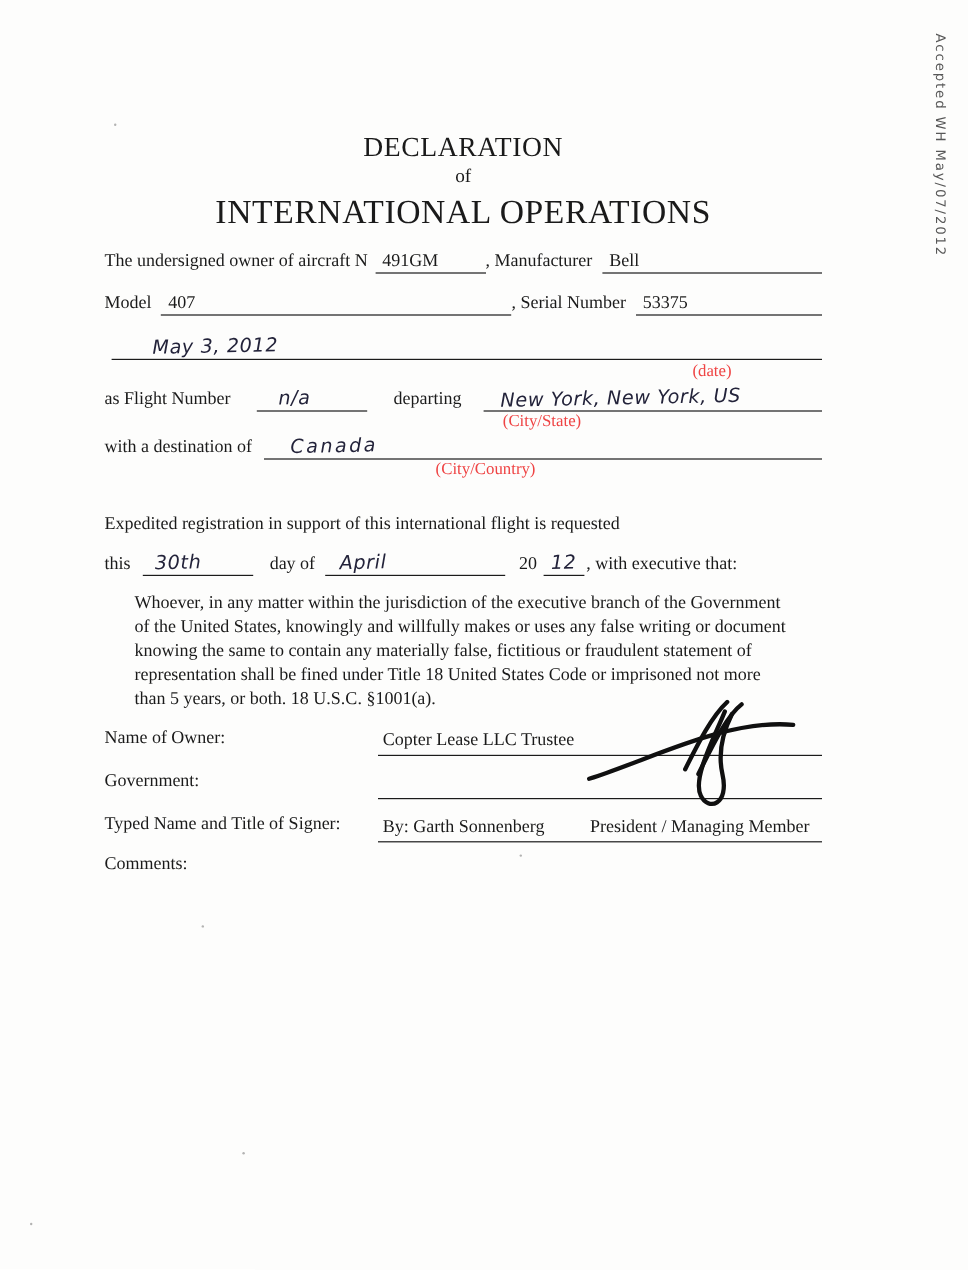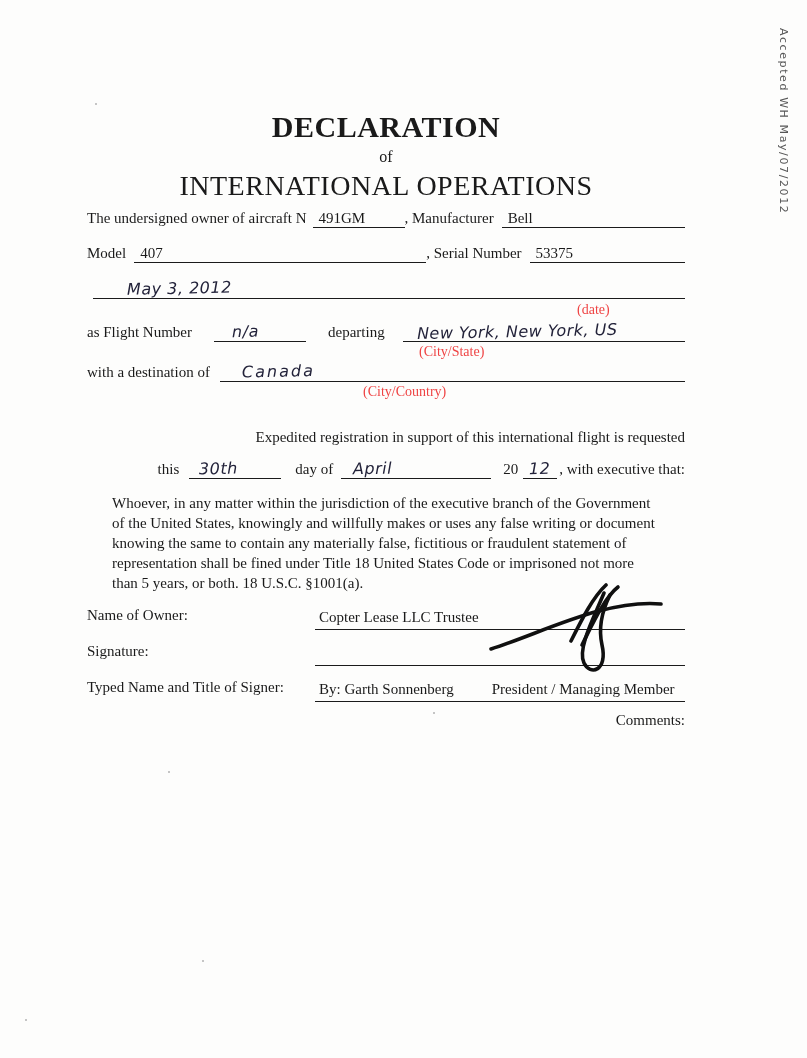--- a/index.html
+++ b/index.html
@@ -7,21 +7,21 @@
     position:relative;
     width:807px;height:1058px;
     background:#fdfdfc;
     font-family:"Liberation Serif", serif;
     color:#1a1a1a;
     overflow:hidden;
   }
   .row{
     position:absolute;left:87px;width:598px;
     display:flex;align-items:baseline;
-    font-size:15px;white-space:nowrap;justify-content:flex-end;
+    font-size:15px;white-space:nowrap;
   }
   .lbl{flex:0 0 auto;}
   .ul{border-bottom:1.4px solid #1b1b1b;display:inline-block;}
   .ulflex{border-bottom:1.4px solid #1b1b1b;flex:1 1 auto;}
   .val{padding:0 6px;}
   .hw{
     font-family:"DejaVu Sans", sans-serif;
     font-style:italic;
     font-size:16px;
     color:#23233a;
@@ -30,21 +30,21 @@
     transform:rotate(-1.2deg);
   }
   .caption{
     position:absolute;left:87px;
     font-size:14px;color:#ef4444;
   }
   .title-block{
     position:absolute;left:87px;top:110px;width:598px;
     text-align:center;line-height:1.15;
   }
-  .title-main{font-size:30px;letter-spacing:0.5px;font-weight:bold;}
+  .title-main{font-size:23px;letter-spacing:0.5px;}
   .title-of{font-size:16px;margin-top:3px;}
   .title-sub{font-size:28px;margin-top:4px;letter-spacing:0.5px;}
   .legal{
     position:absolute;left:112px;top:493px;width:545px;
     font-size:15px;line-height:20px;
     white-space:normal;
   }
   .owner-grid{position:absolute;left:87px;top:594px;width:598px;}
   .owner-row{display:flex;align-items:flex-end;height:36px;}
   .owner-label{flex:0 0 228px;font-size:15px;padding-bottom:6px;margin-top:14px;}
@@ -127,21 +127,21 @@
   <div class="legal">Whoever, in any matter within the jurisdiction of the executive branch of the Government of the United States, knowingly and willfully makes or uses any false writing or document knowing the same to contain any materially false, fictitious or fraudulent statement of representation shall be fined under Title 18 United States Code or imprisoned not more than 5 years, or both.  18 U.S.C. §1001(a).</div>
 
   <div class="owner-grid">
     <div class="owner-row">
       <span class="owner-label">Name of Owner:</span>
       <span class="owner-value">
           <span>Copter Lease LLC Trustee</span>
         </span>
     </div>
     <div class="owner-row">
-      <span class="owner-label">Signature:</span>
+      <span class="owner-label">Government:</span>
       <span class="owner-value"></span>
     </div>
     <div class="owner-row">
       <span class="owner-label">Typed Name and Title of Signer:</span>
       <span class="owner-value">
         <span>By: Garth Sonnenberg</span>
         <span style="margin-left:38px;">President / Managing Member</span>
       </span>
     </div>
   </div>

